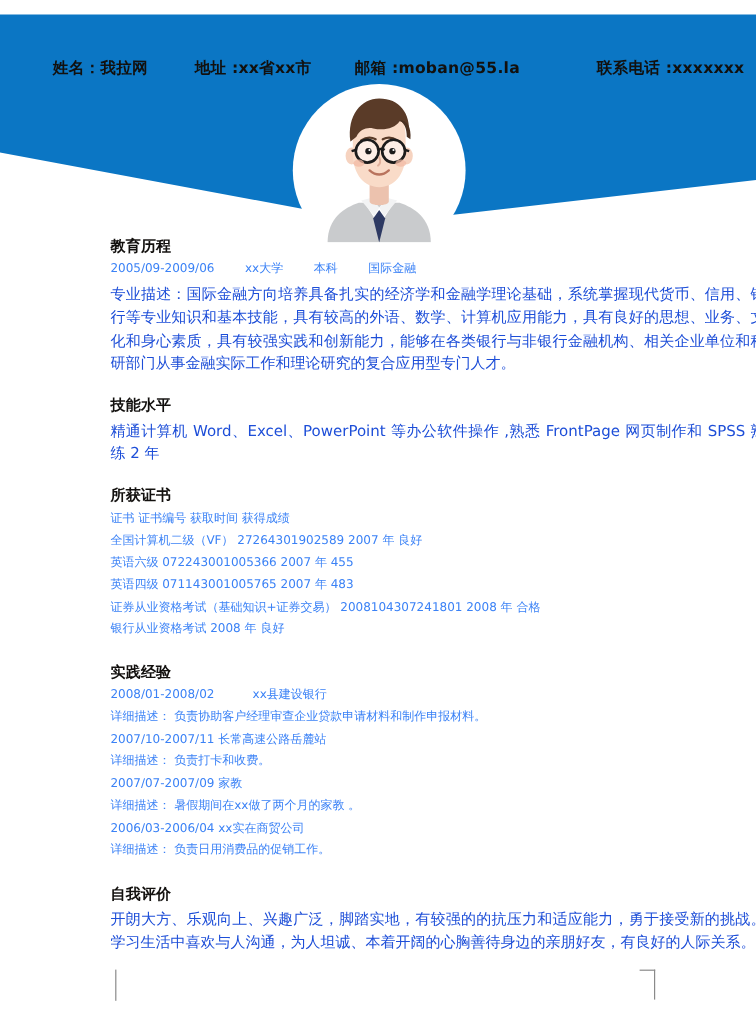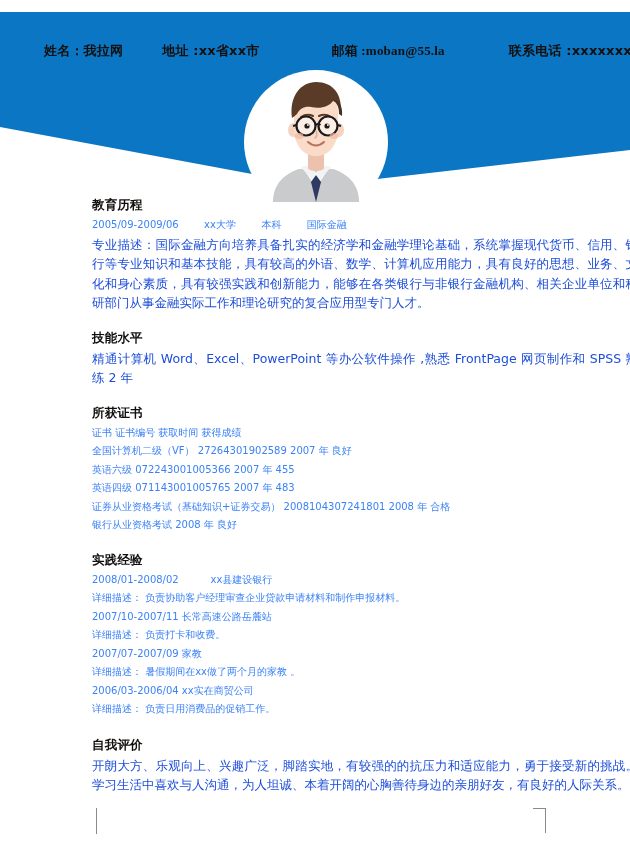--- a/index.html
+++ b/index.html
@@ -32,32 +32,32 @@
   .banner svg { display: block; }
 
   .header-fields {
     position: absolute;
     left: 0;
     top: 42px;
     width: 630px;
     height: 24px;
     z-index: 3;
     display: flex;
-    align-items: flex-start;
+    align-items: flex-end;
   }
   .hf {
     color: #12100e;
     font-size: 13px;
     font-weight: 700;
     white-space: nowrap;
     letter-spacing: 0.2px;
   }
   .hf-name   { margin-left: 44px; }
   .hf-addr   { margin-left: 39px; }
-  .hf-mail   { margin-left: 72px; font-family: Liberation Serif, serif; }
+  .hf-mail   { margin-left: 36px; }
   .hf-phone  { margin-left: 64px; }
 
   
   .avatar {
     position: absolute;
     left: 263px;
     top: 76px;
     width: 106px;
     height: 126px;
     z-index: 4;

